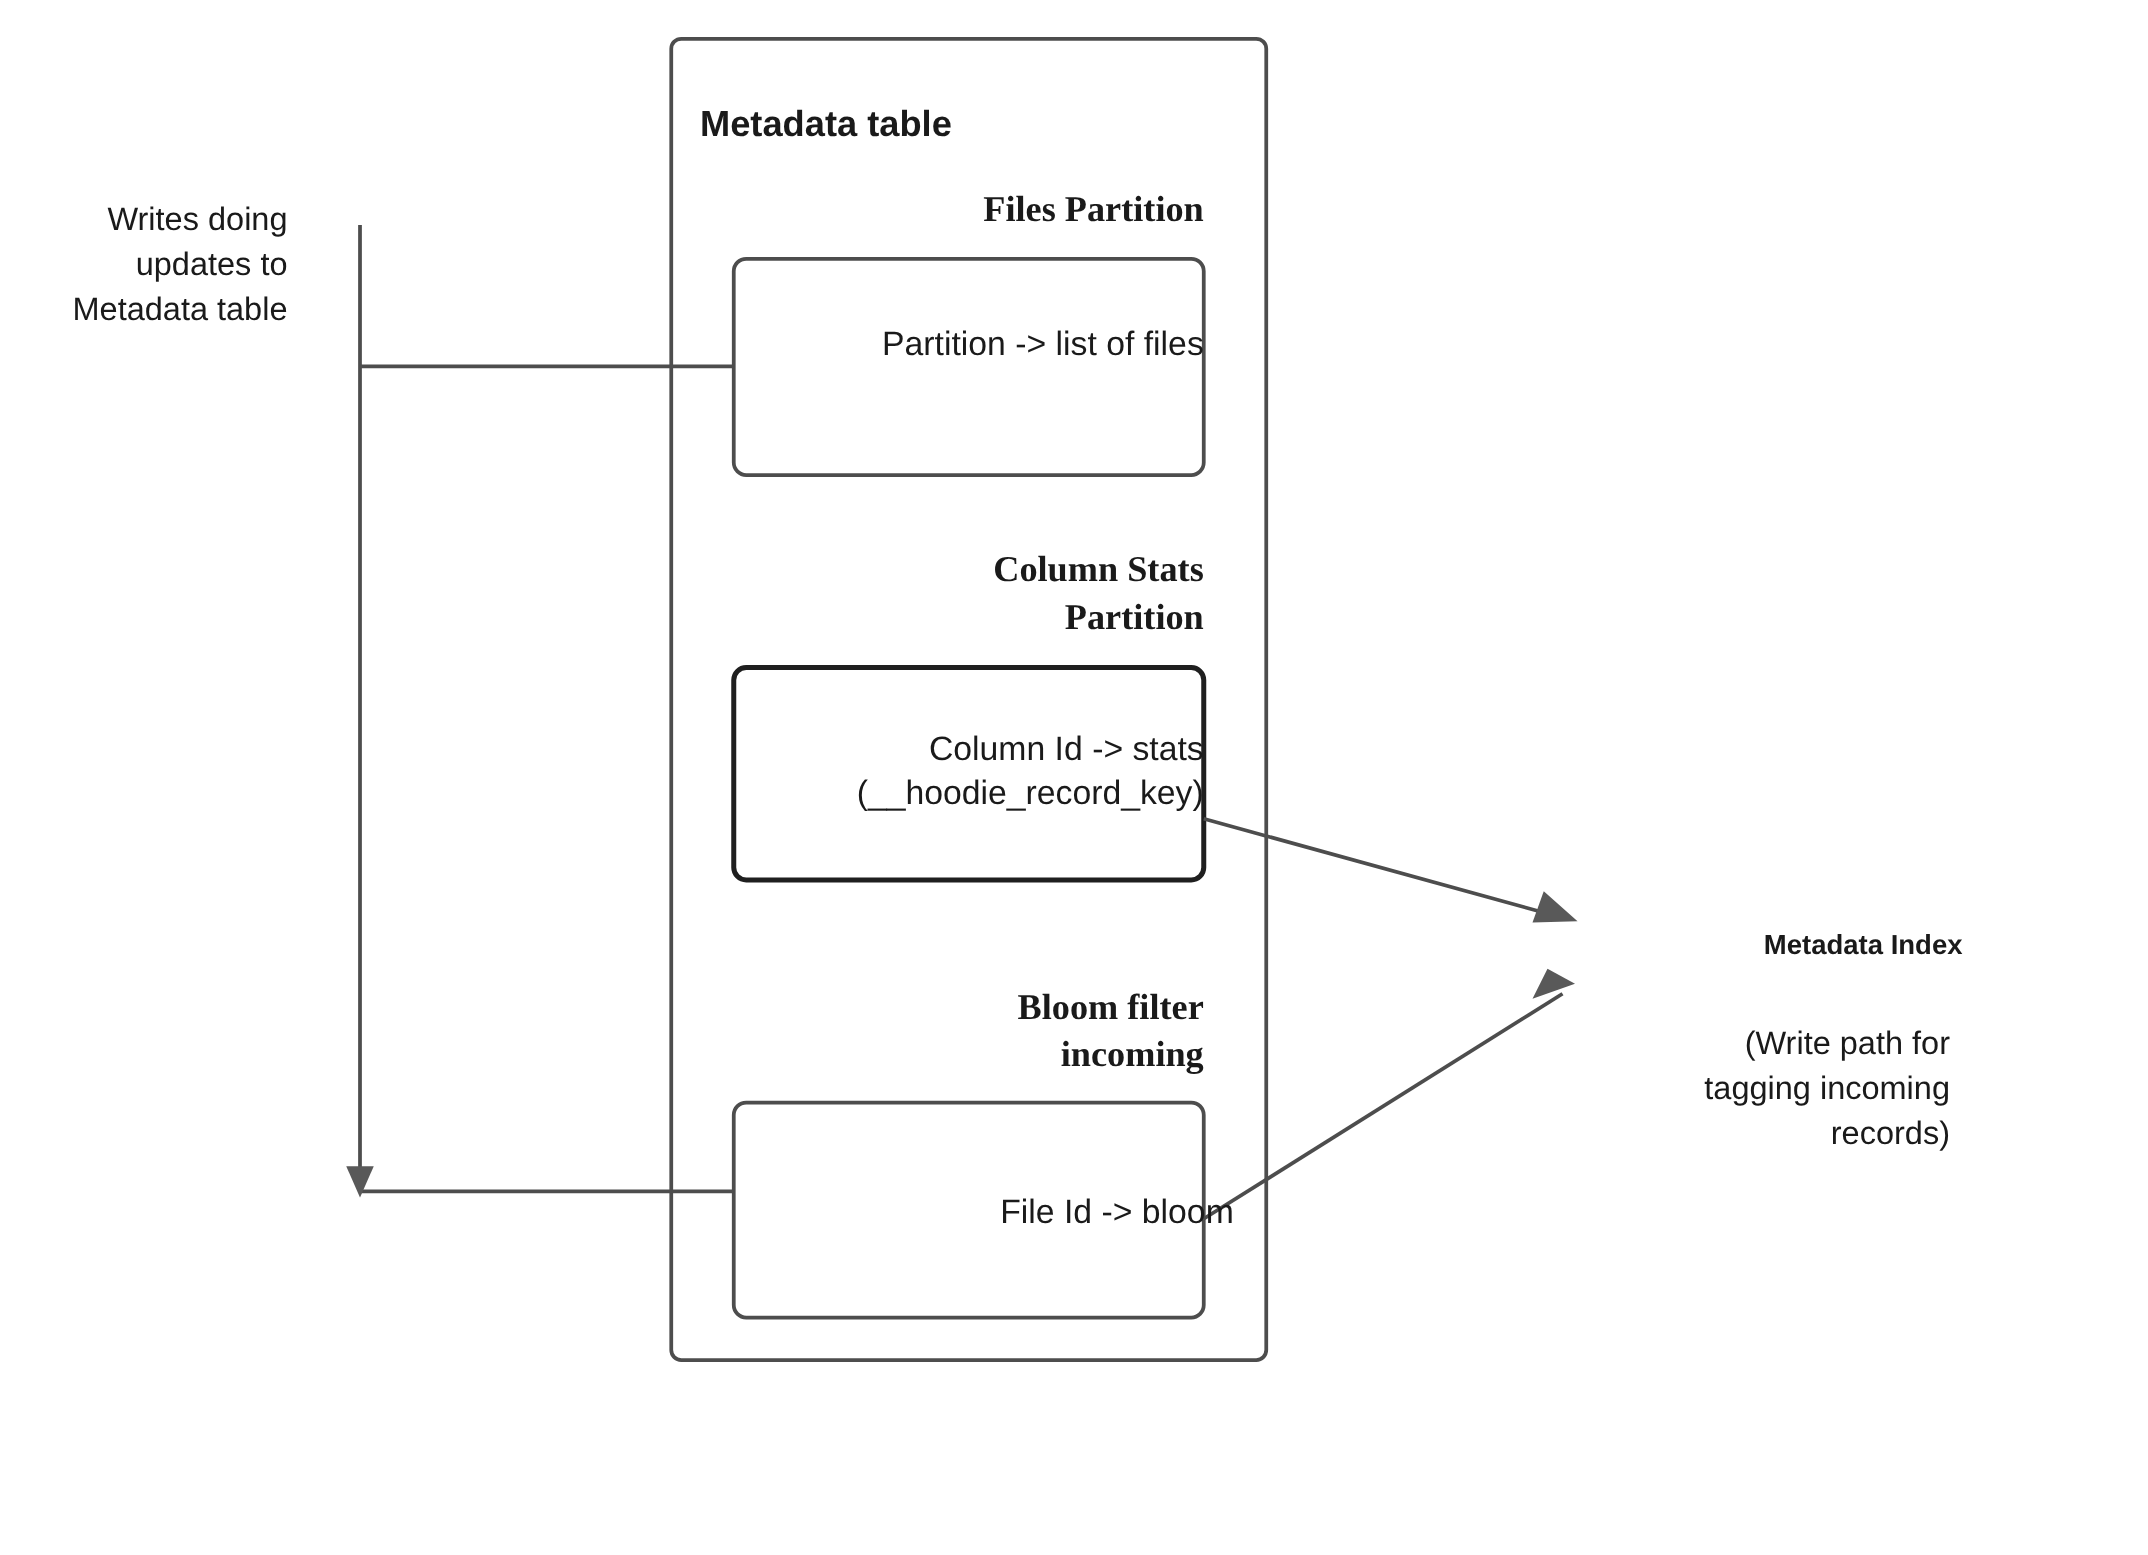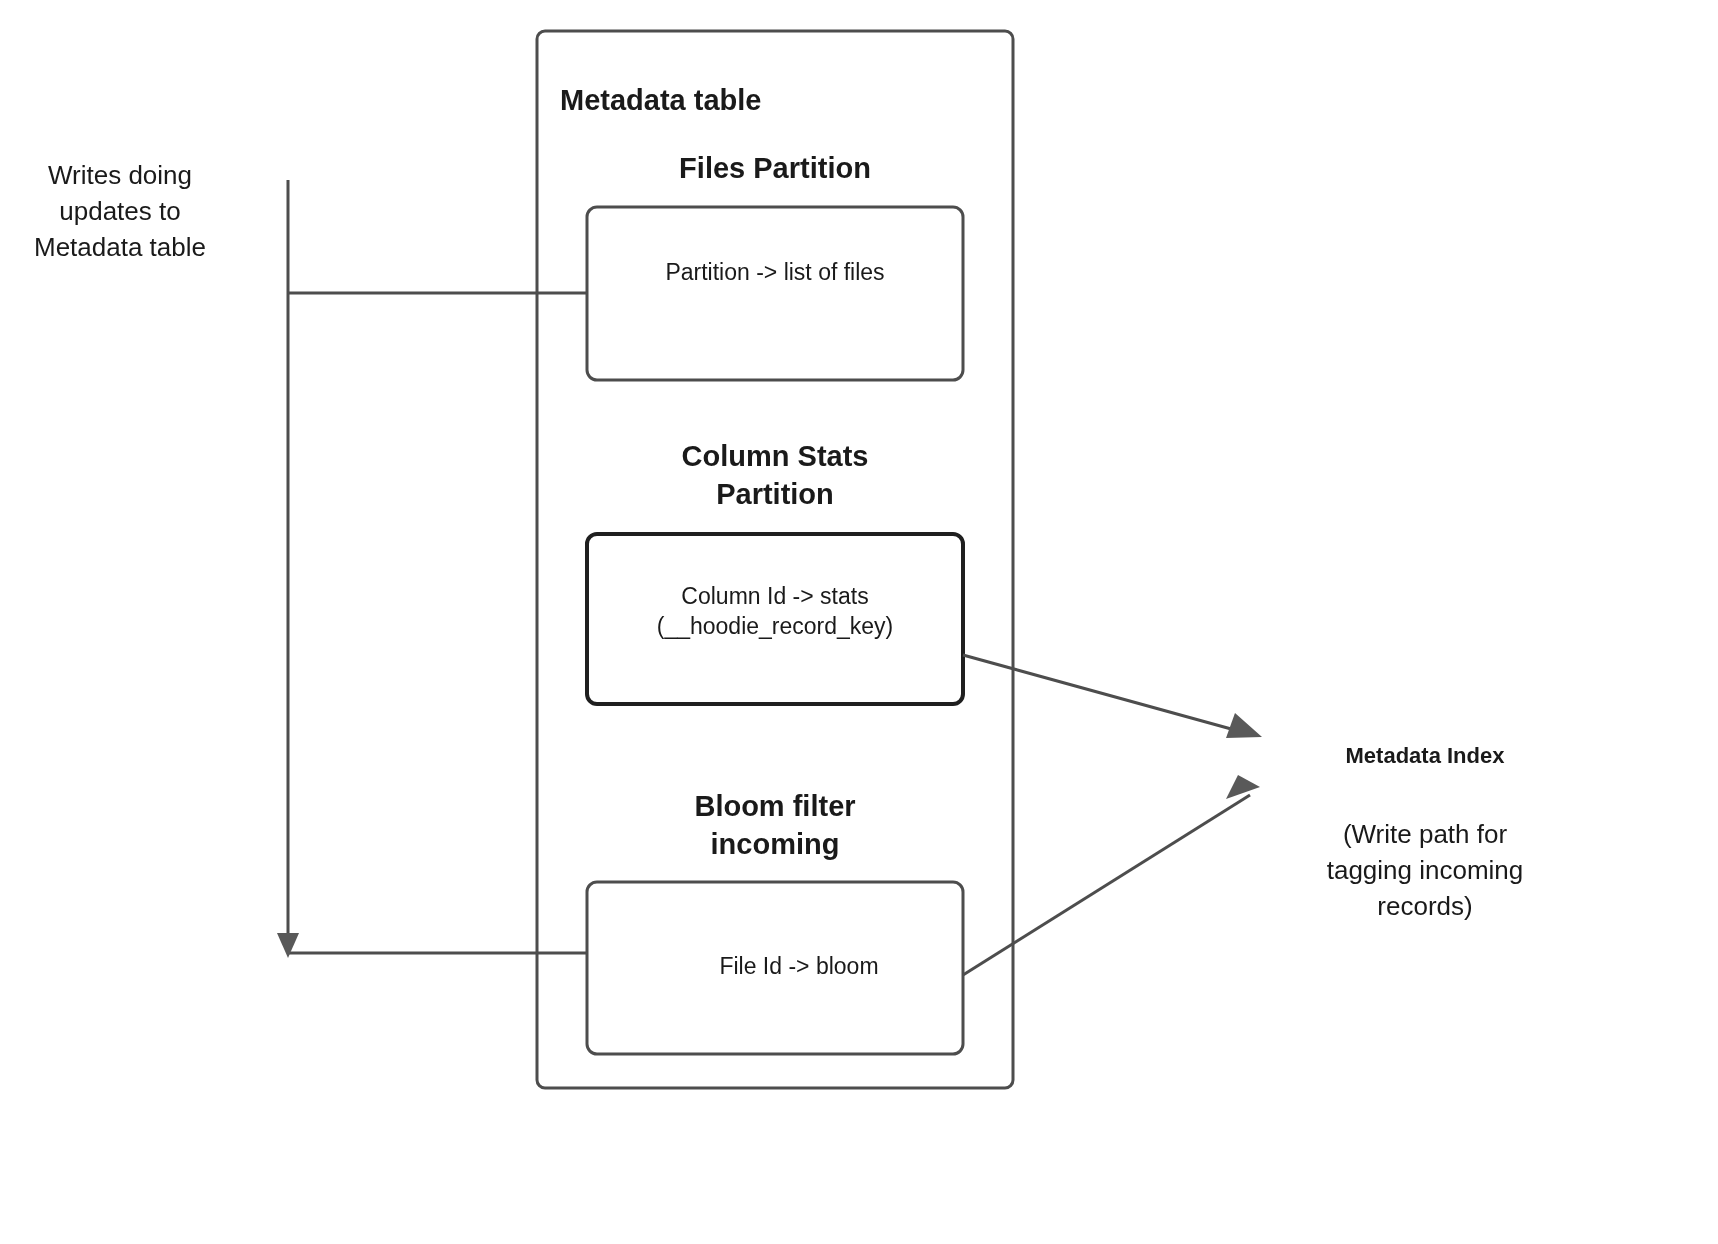--- a/index.html
+++ b/index.html
@@ -42,36 +42,37 @@
     stroke-width: 3;
     stroke-linecap: butt;
     stroke-linejoin: miter;
   }
   .arrowhead {
     fill: #595959;
     stroke: none;
   }
   .txt {
     position: absolute;
-    text-align: center;
+    text-align: right;
     white-space: pre-line;
     color: #1a1a1a;
     line-height: 1.30;
   }
   .t-title-outer {
     font-size: 29px;
     font-weight: bold;
     text-align: left;
   }
   .t-section {
     font-size: 29px;
     font-weight: bold;
+    font-family: Liberation Serif, serif;
   }
   .t-body {
-    font-size: 23px;
+    font-size: 27px;
     font-weight: normal;
   }
   .t-left-note {
     font-size: 26px;
     font-weight: normal;
     line-height: 1.38;
   }
   .t-right-title {
     font-size: 22px;
     font-weight: bold;

